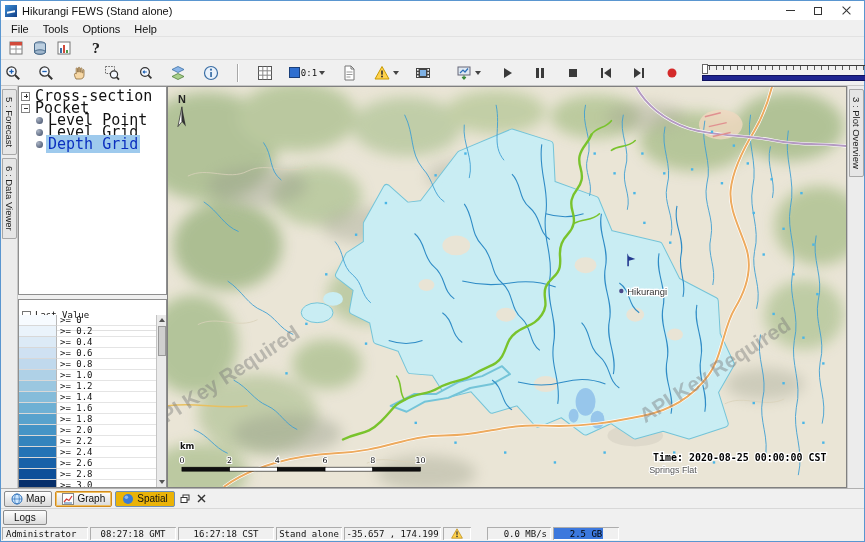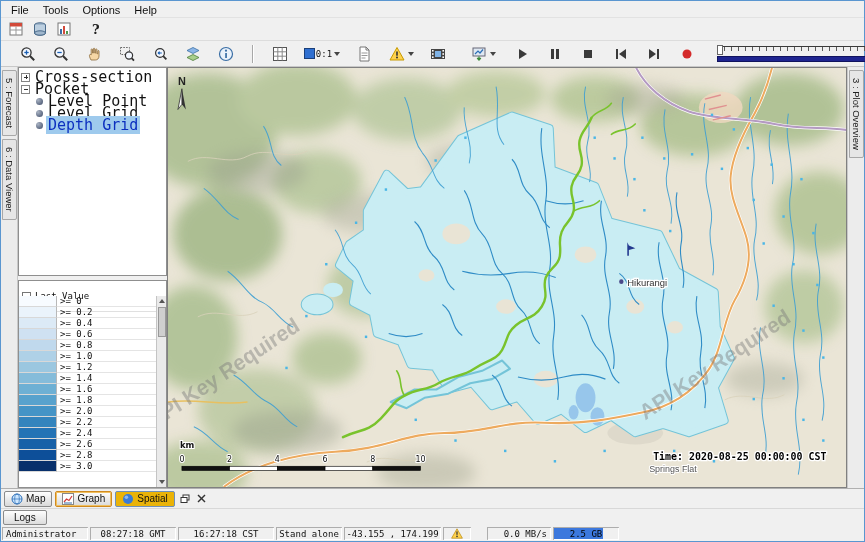--- a/index.html
+++ b/index.html
@@ -20,21 +20,21 @@
   .glyph-close::before,.glyph-close::after{content:"";position:absolute;left:-1px;top:4px;width:11px;height:1px;background:#333}
   .glyph-close::before{transform:rotate(45deg)}
   .glyph-close::after{transform:rotate(-45deg)}
 
   
   .menubar{height:17px;background:#f0f0f0;display:flex;align-items:flex-end;padding-left:3px;flex:none;border-bottom:1px solid #e2e2e2}
   .menu-item{font-size:11px;color:#111;padding:1px 7px;cursor:default}
 
   
   .toolbar1{height:23px;display:flex;align-items:center;gap:2px;padding-left:4px;flex:none;border-bottom:1px solid #dcdcdc;background:#f0f0f0}
-  .toolbar2{height:26px;display:flex;align-items:center;gap:11px;padding-left:16px;flex:none;border-bottom:1px solid #c8c8c8;background:#f0f0f0}
+  .toolbar2{height:26px;display:flex;align-items:center;gap:11px;padding-left:1px;flex:none;border-bottom:1px solid #c8c8c8;background:#f0f0f0}
   .tbtn{min-width:22px;height:21px;display:flex;align-items:center;justify-content:center;border:1px solid transparent;border-radius:2px;flex:none}
   .tsep{width:2px;height:18px;border-left:1px solid #a8a8a8;border-right:1px solid #fff;margin:0 4px;flex:none}
   .caret{width:0;height:0;border-left:3px solid transparent;border-right:3px solid transparent;border-top:4px solid #444;margin-left:2px}
   .help-q{font-size:13px;font-weight:bold;color:#222;font-family:"DejaVu Serif",serif;margin-left:14px}
   .disp-label{font-size:9px;font-family:"DejaVu Sans Mono",monospace;color:#111;margin-left:1px}
 
   .timeline{width:322px;height:18px;position:relative;margin-left:8px;flex:none}
   .tl-ruler{position:absolute;left:0;right:0;top:1px;height:8px;border-top:1px solid #3a3a3a;background:repeating-linear-gradient(90deg,#5a5a5a 0 1px,rgba(0,0,0,0) 1px 7px);background-size:100% 4px;background-repeat:no-repeat}
   .tl-bar{position:absolute;left:0;right:0;top:11px;height:6px;background:#1e2490;border:1px solid #10125e}
   .tl-marker{position:absolute;left:0;top:0;width:6px;height:10px;background:#fff;border:1px solid #666}
@@ -93,20 +93,35 @@
   .scell.right{justify-content:flex-end}
   .mem{position:relative;justify-content:center}
   .mem::before{content:"";position:absolute;left:1px;top:1px;bottom:1px;width:74%;background:#3c78dd}
   .mem b{position:relative;font-weight:normal;color:#000}
 </style>
 </head>
 <body>
 
 <div class="window">
 
+  <div class="titlebar">
+    <div class="app-icon"></div>
+    <div class="title-text">Hikurangi FEWS  (Stand alone)</div>
+    <div class="win-controls">
+      <div class="win-btn">
+          <span class="glyph-min"></span>
+        </div>
+      <div class="win-btn">
+          <span class="glyph-max"></span>
+        </div>
+      <div class="win-btn">
+          <span class="glyph-close"></span>
+        </div>
+    </div>
+  </div>
 
   <div class="menubar">
     <div class="menu-item">File</div>
     <div class="menu-item">Tools</div>
     <div class="menu-item">Options</div>
     <div class="menu-item">Help</div>
   </div>
 
   <div class="toolbar1">
     <div class="tbtn">
@@ -654,21 +669,21 @@
 
   <div class="logs-row">
     <div class="logs-btn">Logs</div>
   </div>
 
   <div class="statusbar">
     <div class="scell" style="width:86px">Administrator</div>
     <div class="scell center" style="width:86px">08:27:18 GMT</div>
     <div class="scell center" style="width:96px">16:27:18 CST</div>
     <div class="scell center" style="width:66px">Stand alone</div>
-    <div class="scell center" style="width:97px">-43.155 , 174.199</div>
+    <div class="scell center" style="width:97px">-35.657 , 174.199</div>
     <div class="scell center" style="width:28px">
       <svg width="12" height="11" viewBox="0 0 12 11">
           <path d="M6,0.8 L11.4,10.2 H0.6 Z" fill="#ffd24d" stroke="#b8860b" stroke-width="0.7"></path>
           <rect x="5.4" y="3.4" width="1.2" height="3.4" fill="#333"></rect>
           <circle cx="6" cy="8.4" r="0.8" fill="#333"></circle>
         </svg>
     </div>
     <div class="scell right" style="width:64px;margin-left:14px">0.0 MB/s</div>
     <div class="scell mem" style="width:66px">
         <b>2.5 GB</b>

